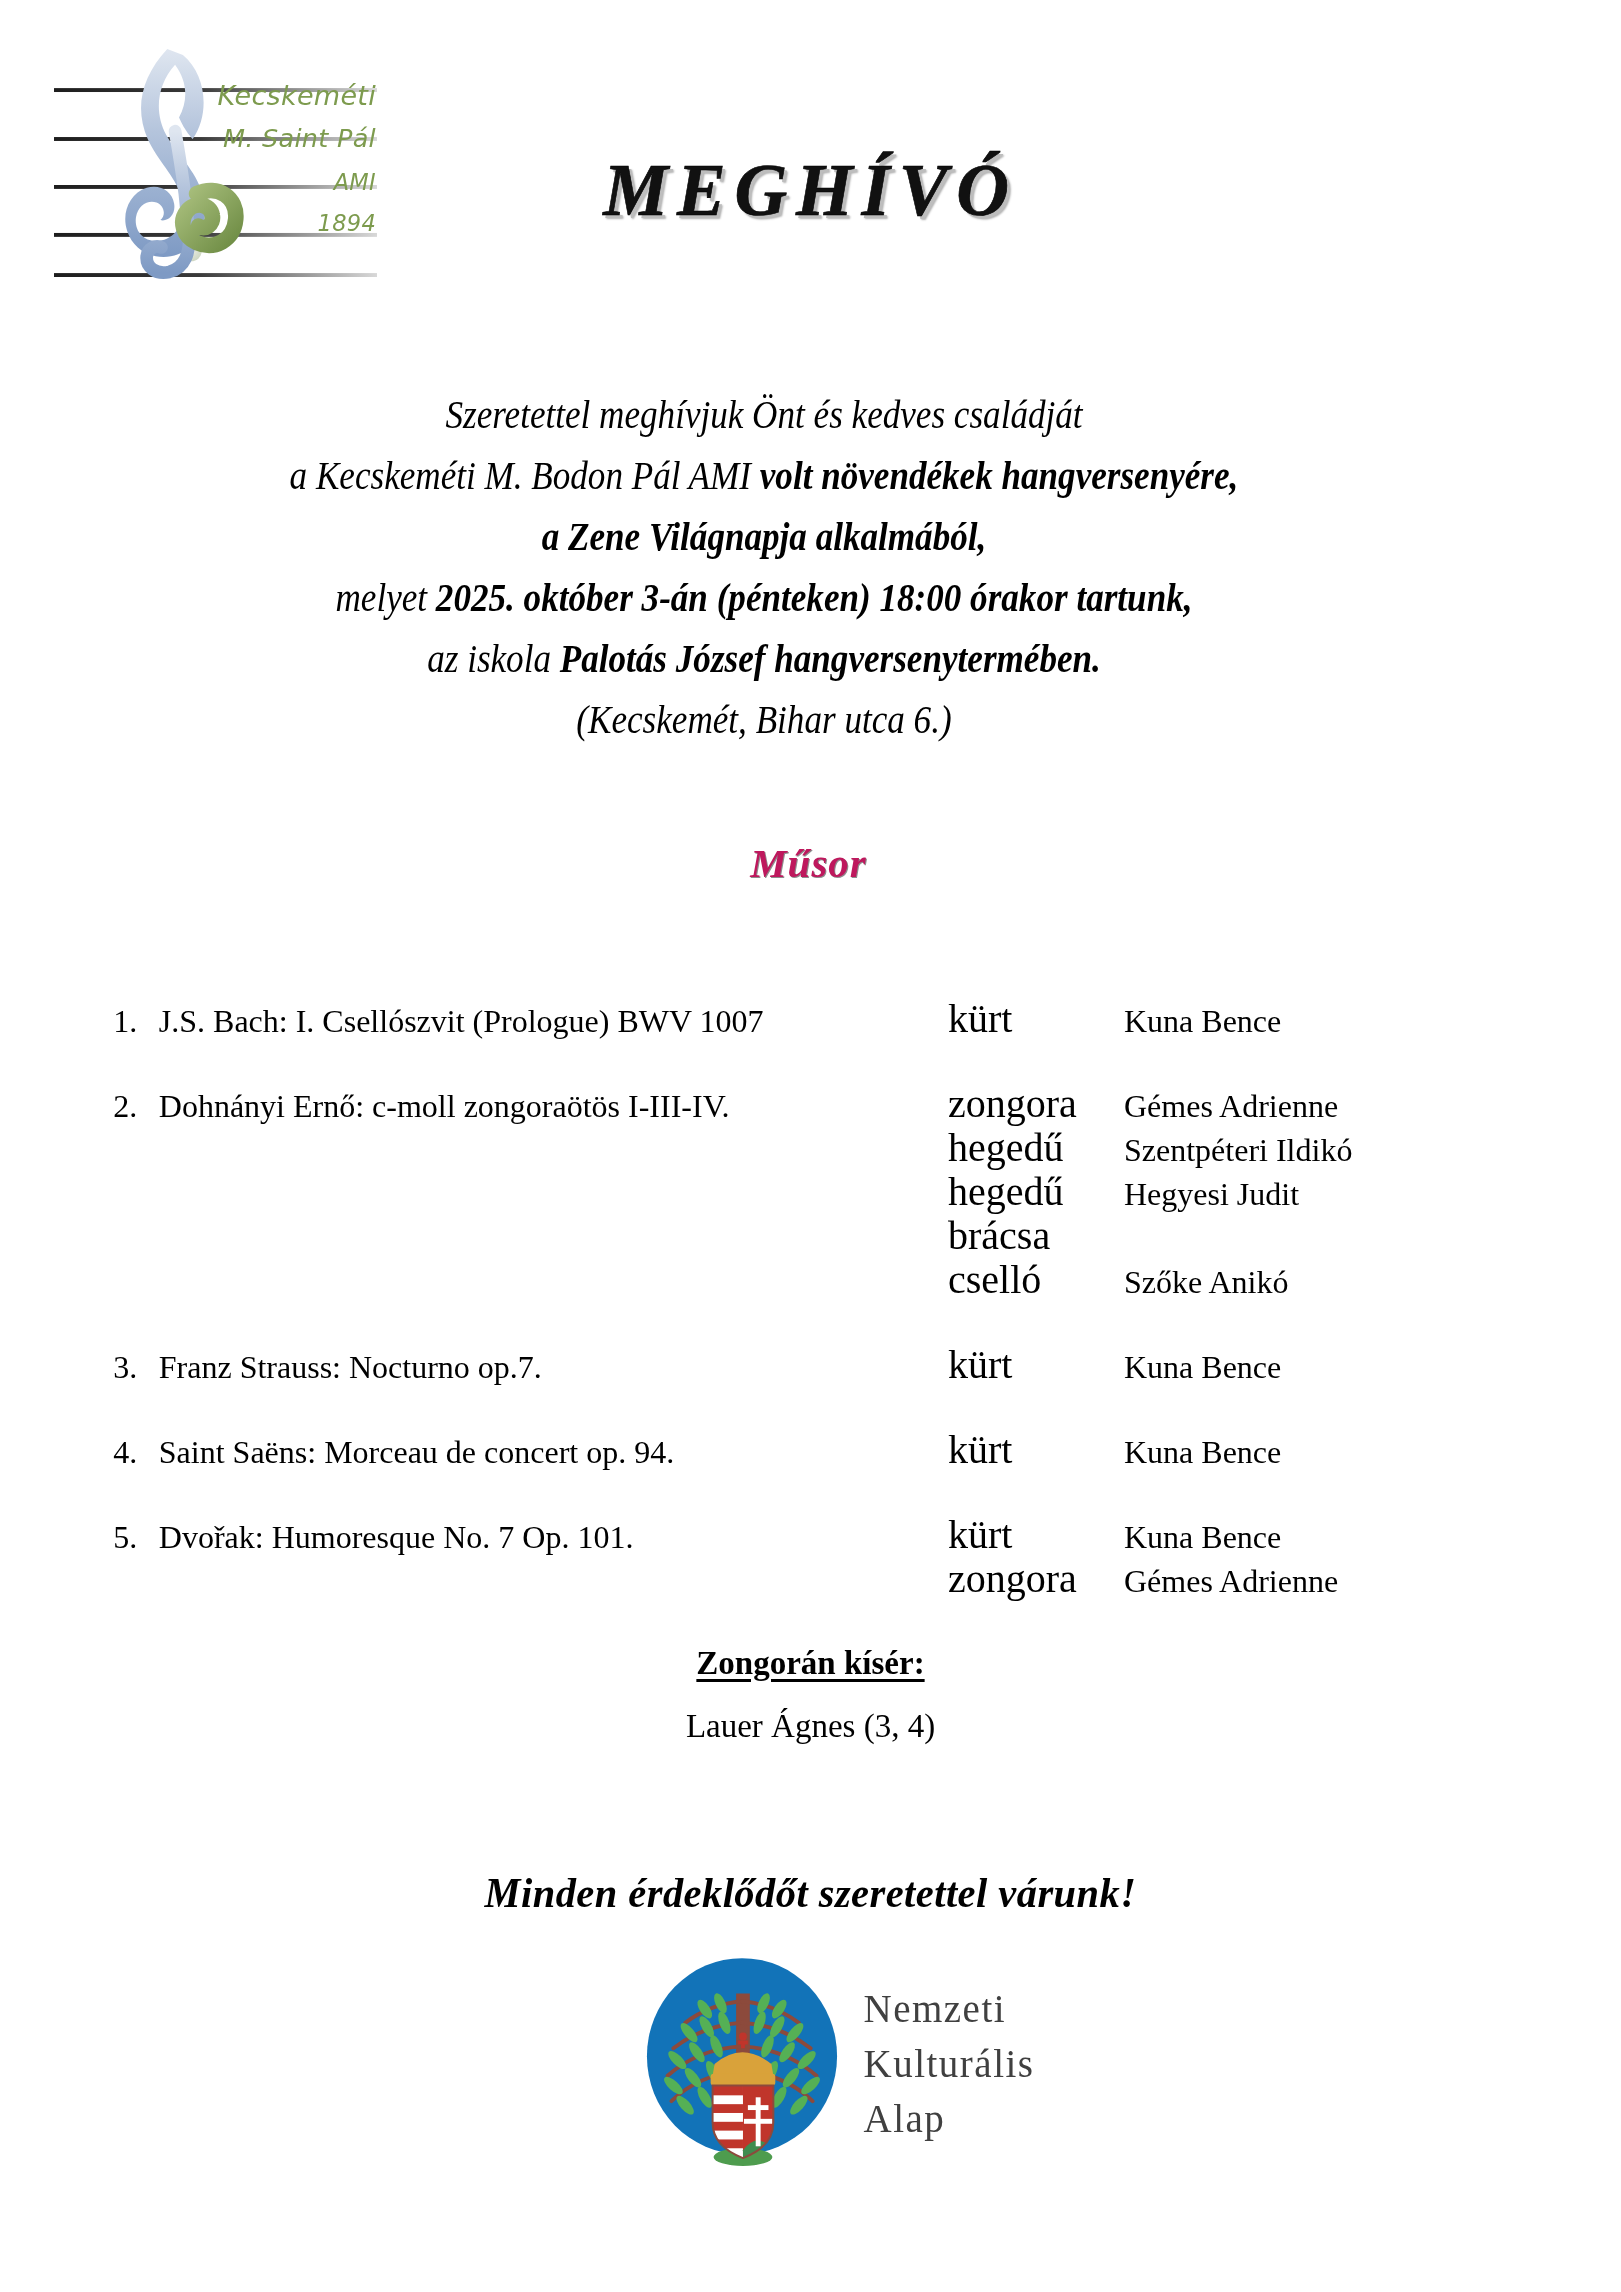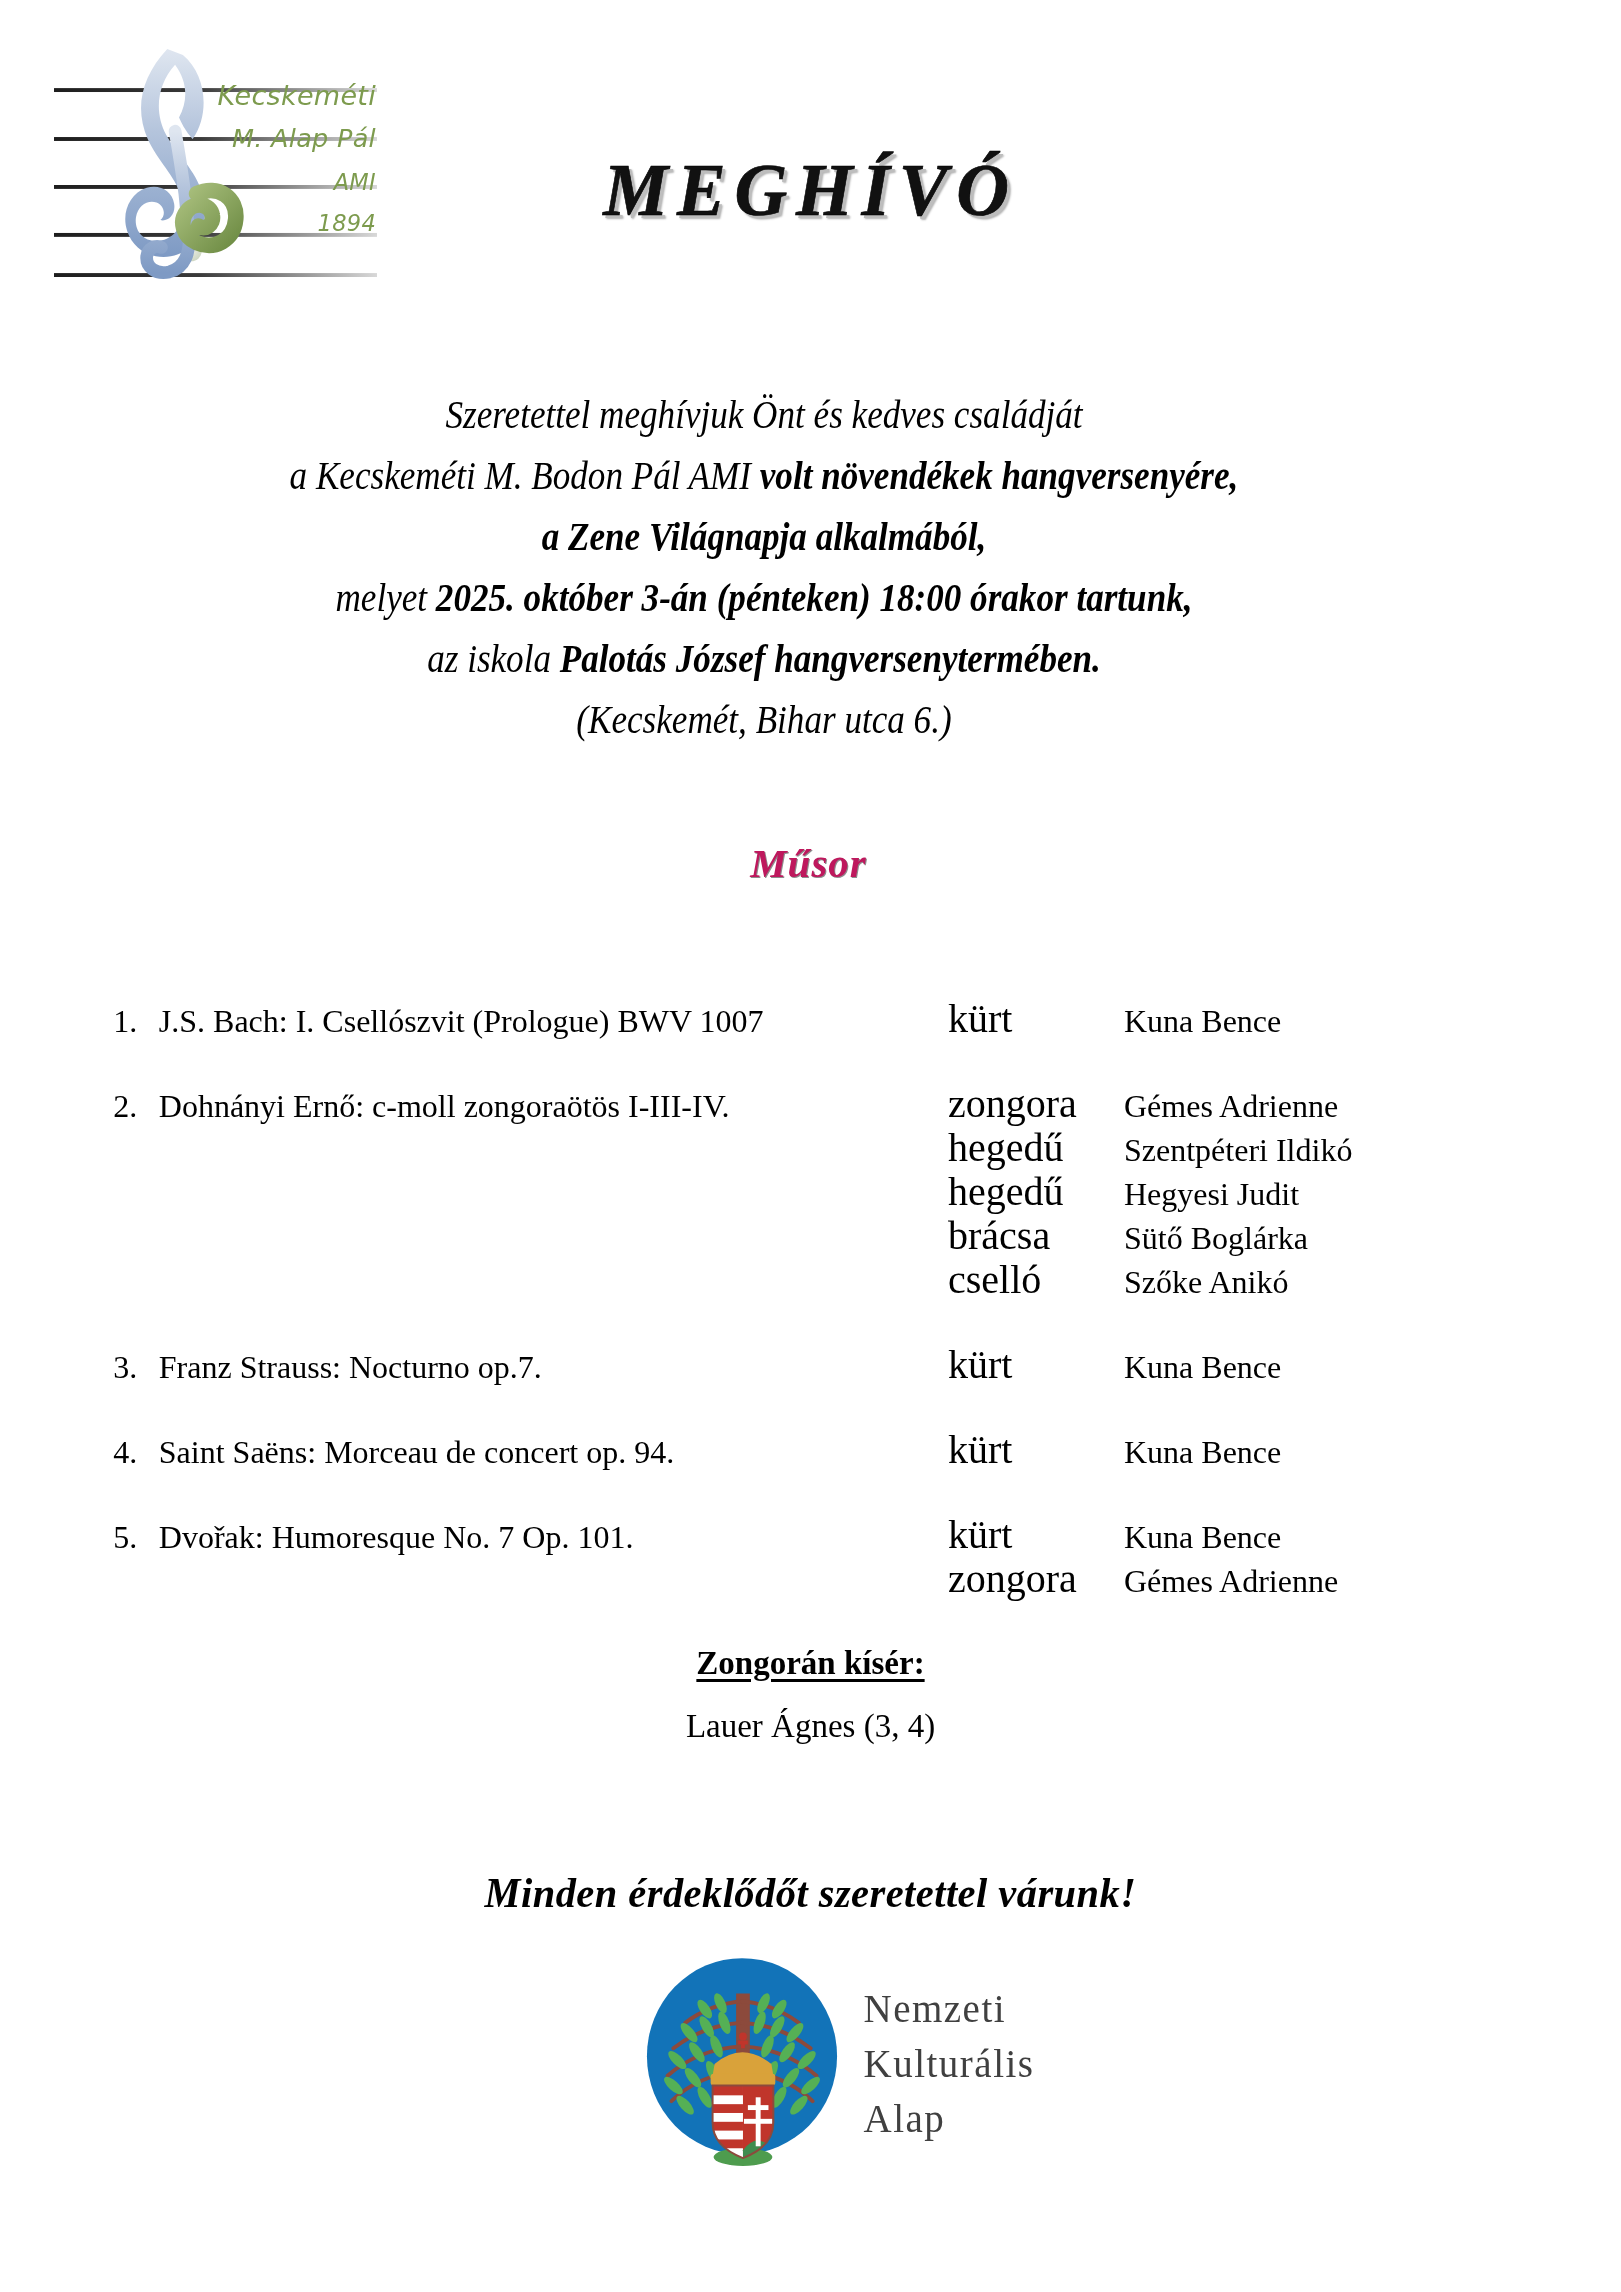--- a/index.html
+++ b/index.html
@@ -258,21 +258,21 @@
                C64 76 68 48 86 28 C98 44 100 64 90 82 C96 96 104 104 104 104
                C122 78 118 38 94 18 Z" fill="url(#clefgrad)"></path>
       <path d="M86 96 C86 96 92 130 96 160 L100 200 C102 220 96 236 80 240
                C66 243 56 235 57 224 C58 216 66 212 72 215" fill="none" stroke="url(#clefgrad)" stroke-width="13" stroke-linecap="round"></path>
       <path d="M108 160 C130 150 150 164 148 186 C146 208 126 218 108 210
                C94 204 90 188 98 178 C106 168 122 170 124 182 C126 192 116 198 110 193" fill="none" stroke="url(#swirlgrad)" stroke-width="16" stroke-linecap="round"></path>
     </svg>
 
     <div class="logo-text">
       <div class="logo-line logo-l1">Kecskeméti</div>
-      <div class="logo-line logo-l2">M. Alap Pál</div>
+      <div class="logo-line logo-l2">M. Saint Pál</div>
       <div class="logo-line logo-l3">AMI</div>
       <div class="logo-line logo-l4">1894</div>
     </div>
   </div>
 
   <div class="doc-title">MEGHÍVÓ</div>
 
   <div class="invite-block">
     <div class="invite-line">
       <span>Szeretettel meghívjuk Önt és kedves családját</span>
@@ -321,21 +321,20 @@
         <div class="pg-row continuation">
           <div class="pg-num">2.</div>
           <div class="pg-title">Dohnányi Ernő: c-moll zongoraötös I-III-IV.</div>
           <div class="pg-instrument">hegedű</div>
           <div class="pg-performer">Hegyesi Judit</div>
         </div>
         <div class="pg-row continuation">
           <div class="pg-num">2.</div>
           <div class="pg-title">Dohnányi Ernő: c-moll zongoraötös I-III-IV.</div>
           <div class="pg-instrument">brácsa</div>
-          <div class="pg-performer">Sütő Boglárka</div>
         </div>
         <div class="pg-row continuation">
           <div class="pg-num">2.</div>
           <div class="pg-title">Dohnányi Ernő: c-moll zongoraötös I-III-IV.</div>
           <div class="pg-instrument">cselló</div>
           <div class="pg-performer">Szőke Anikó</div>
         </div>
       </div>
       <div class="program-item">
         <div class="pg-row">

